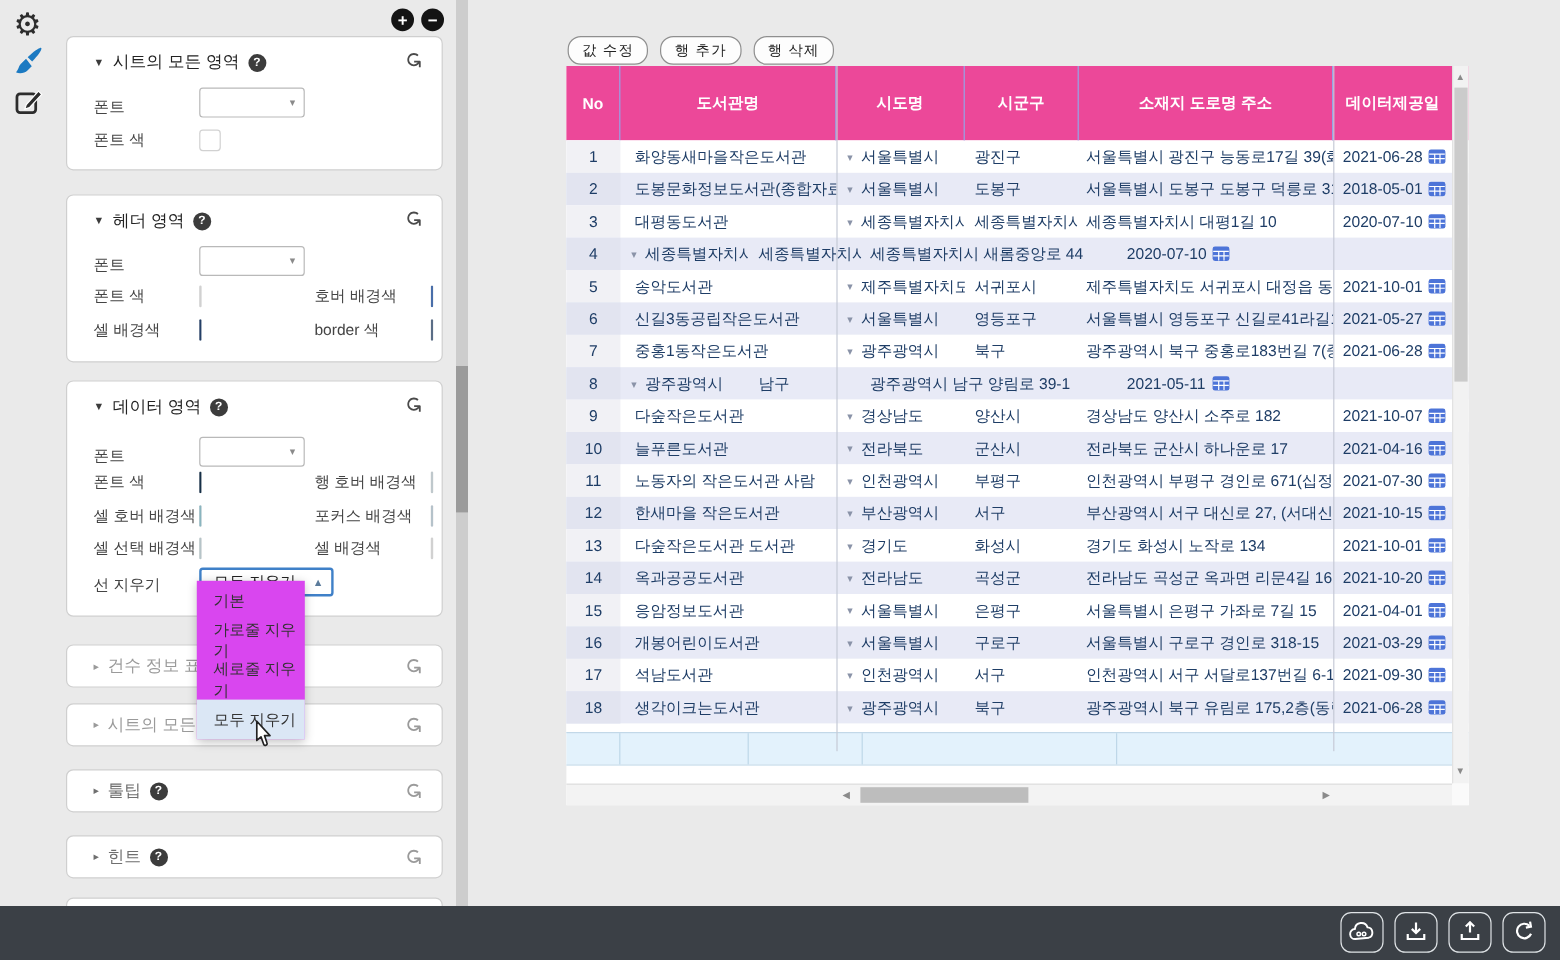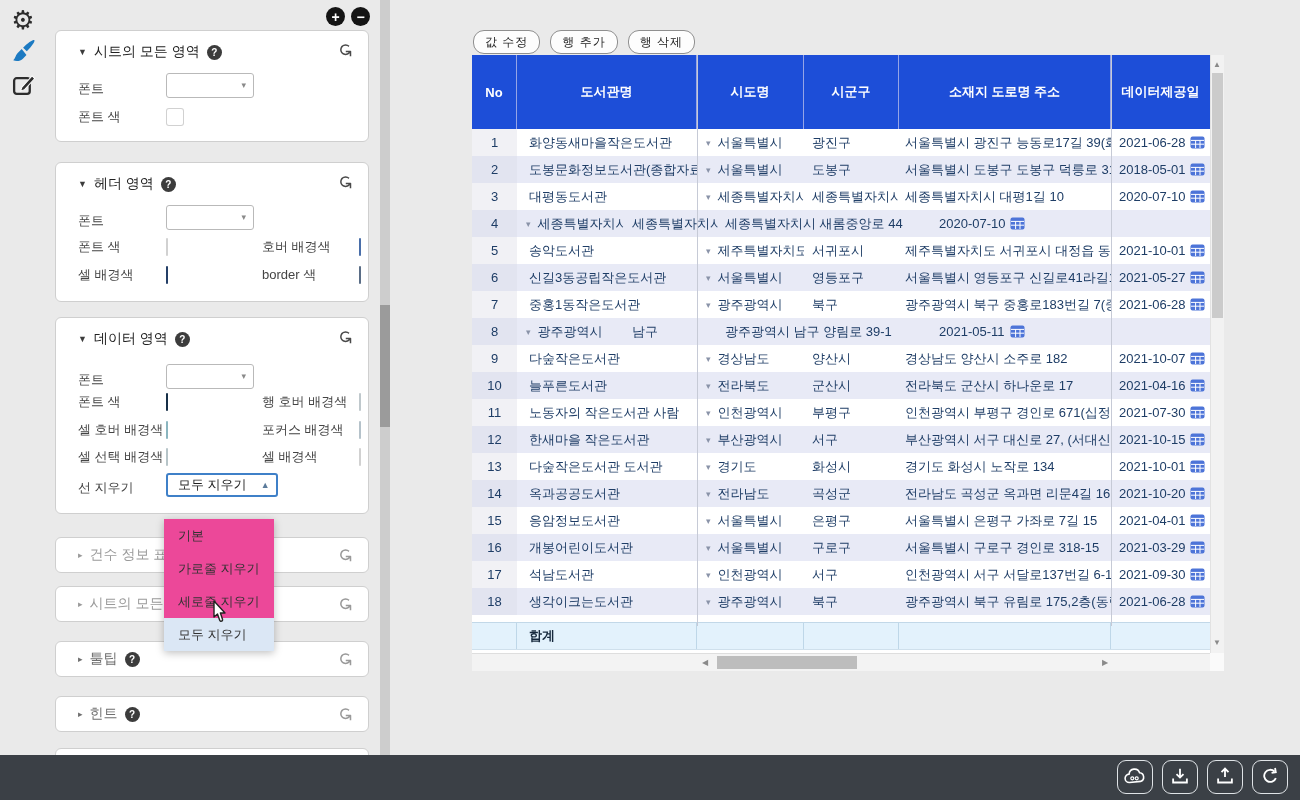--- a/index.html
+++ b/index.html
@@ -31,32 +31,32 @@
   .r{position:absolute;left:22px;right:14px;height:26px;display:flex;align-items:flex-end}
   .lab{font-size:13px;color:#444;width:88px;flex:0 0 88px}
   .lab2{font-size:13px;color:#444;width:97px;flex:0 0 97px;margin-left:94px}
   .sel{width:88px;height:25px;border:1px solid #b9b9b9;border-radius:3px;background:#fff;position:relative;box-sizing:border-box}
   .sel .dd{position:absolute;right:7px;top:6px;font-size:9px;color:#8a8a8a}
   .sw{width:18px;height:18px;border-radius:3px;border:1px solid rgba(0,0,0,0.18);box-sizing:border-box}
   .sel-open{width:112px;height:24px;border:2px solid #3f80c8;border-radius:3px;background:#fff;display:flex;
       align-items:center;font-size:13px;color:#222;padding-left:10px;box-sizing:border-box;gap:14px}
   .sel-open .up{font-size:9px;color:#5b7b9b}
   
-  .menu{position:absolute;left:164px;top:519px;width:110px;background:#ec4899;z-index:40;
+  .menu{position:absolute;left:164px;top:484px;width:90px;background:#d946ef;z-index:40;
         box-shadow:0 2px 8px rgba(0,0,0,0.25)}
   .mi{height:33px;display:flex;align-items:center;padding-left:14px;font-size:13px;color:#333}
   .mi.on{background:#dbe7f5}
   .cursor{position:absolute;left:206px;top:600px;z-index:50}
   
   .tbar{position:absolute;left:473px;top:30px;display:flex;gap:10px}
   .tbtn{height:22px;padding:0 11px;border:1px solid #8f8f8f;border-radius:11px;background:#fdfdfd;
         font-size:12px;color:#222;display:flex;align-items:center;letter-spacing:1px}
   
   .grid{position:absolute;left:472px;top:55px;width:752px;height:616px;background:#fff}
-  .ghead{height:74px;display:flex;background:#1d4ed8}
+  .ghead{height:62px;display:flex;background:#ec4899}
   .hc{display:flex;align-items:center;justify-content:center;color:#fff;font-weight:700;font-size:13px;
       border-right:1px solid #95a4e6;box-sizing:border-box}
   .hc:last-child{border-right:none}
   .w0{width:45px;flex:0 0 45px}.w1{width:180px;flex:0 0 180px}.w2{width:107px;flex:0 0 107px}
   .w3{width:95px;flex:0 0 95px}.w4{width:212px;flex:0 0 212px}.w5{width:99px;flex:0 0 99px}
   .trow{height:27px;display:flex}
   .odd{background:#fff}.even{background:#e8eaf6}
   .c{font-size:13px;color:#1e3d66;display:flex;align-items:center;overflow:hidden;white-space:nowrap;box-sizing:border-box}
   .odd .c-no{background:#f1f1f5}.even .c-no{background:#e2e4f0}
   .c-no{justify-content:center}
@@ -566,23 +566,20 @@
           <svg width="15" height="13" viewBox="0 0 15 13">
             <rect x="0.5" y="0.5" width="14" height="12" rx="2" fill="#4d74d8"></rect>
             <path d="M1 4.4h13M5.6 4.4V12M10 4.4V12M1 8.2h13" stroke="#fff" stroke-width="1"></path>
           </svg>
         </div>
       </div>
     </div>
   <div class="sliver"></div>
   <div class="gfoot" id="grid-foot">
       <div class="fc w0"></div>
-      <div class="fc w1">
-        <span class="f-label">합계</span>
-      </div>
       <div class="fc w2"></div>
       <div class="fc w3"></div>
       <div class="fc w4"></div>
       <div class="fc w5"></div>
     </div>
   <div class="fsep fsep1"></div>
   <div class="fsep fsep2"></div>
 
   <div class="vsb">
     <span class="arr-up">▲</span>

